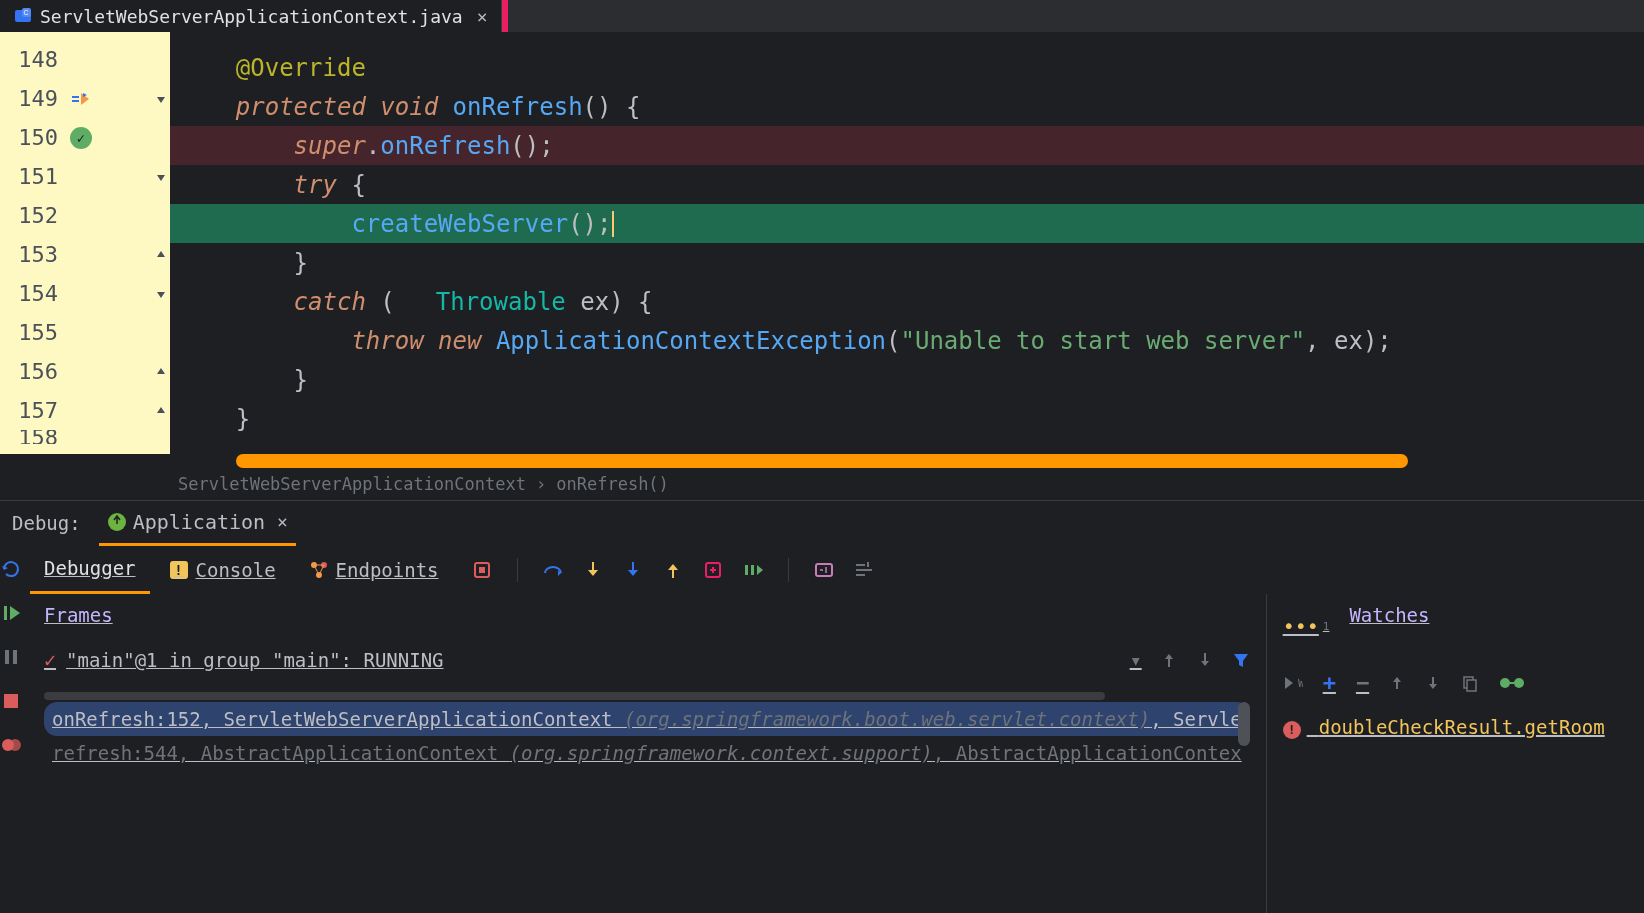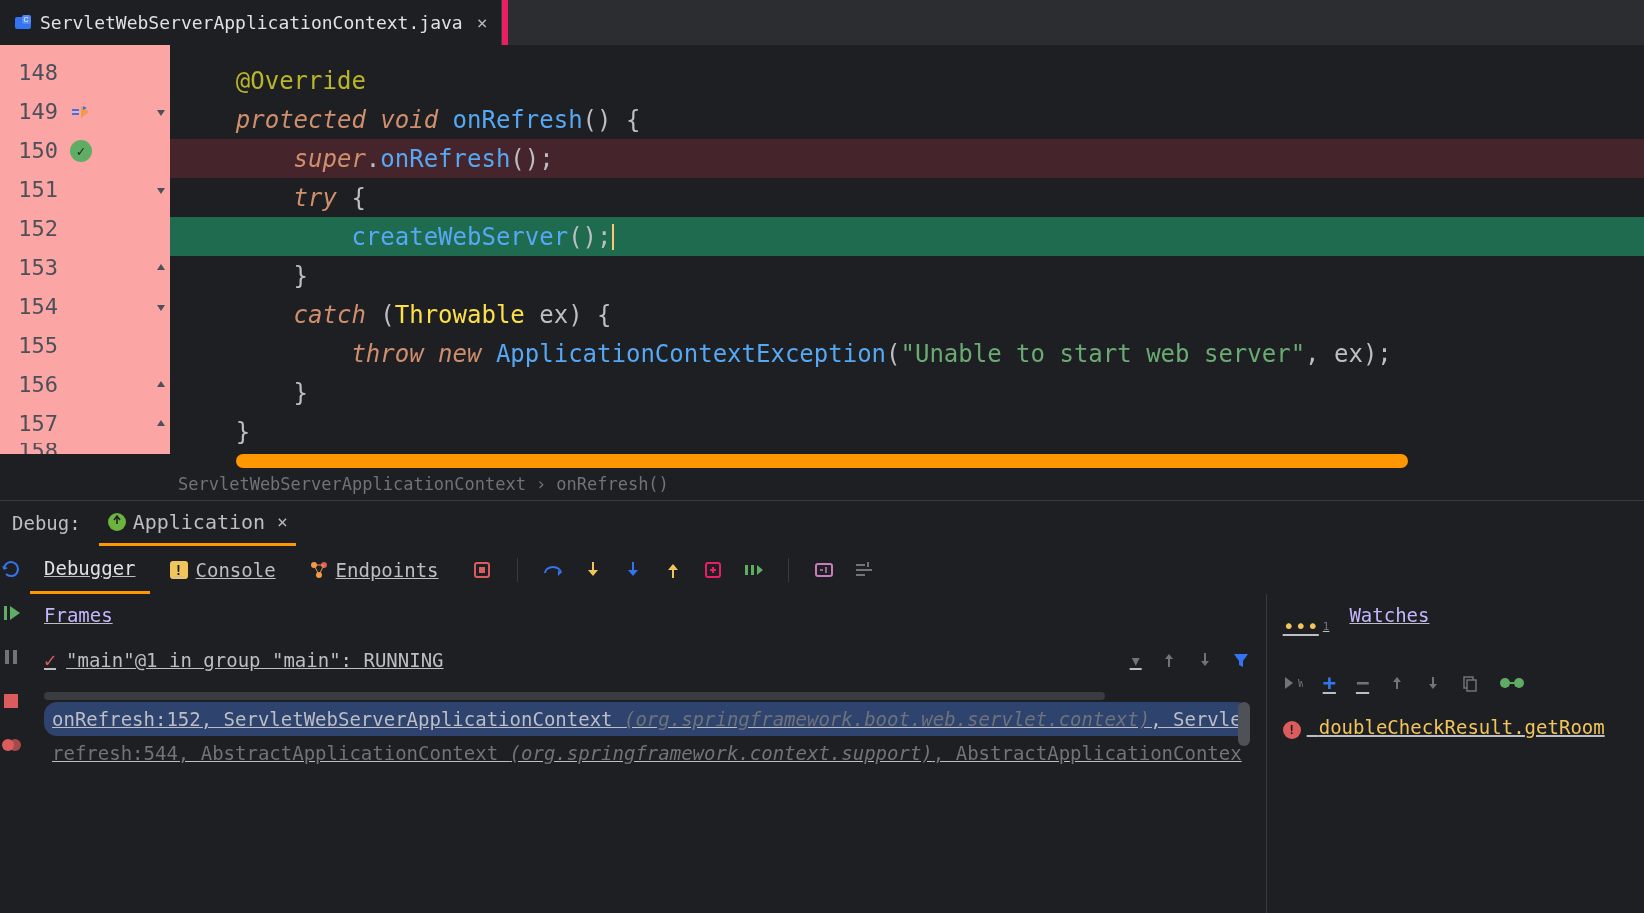--- a/index.html
+++ b/index.html
@@ -12,21 +12,21 @@
   width: 1644px;
   height: 913px;
 }
 .editor-area {
   display: flex;
   flex-direction: column;
   height: 500px;
 }
 .tab-bar {
   display: flex;
-  height: 45px;
+  height: 32px;
   background: #2b2d30;
   align-items: stretch;
 }
 .file-tab {
   display: flex;
   align-items: center;
   padding: 0 14px;
   background: #1e1f22;
   gap: 8px;
   border-right: 1px solid #393b40;
@@ -50,21 +50,21 @@
   background: #e91e63;
 }
 .code-area {
   flex: 1;
   display: flex;
   overflow: hidden;
   position: relative;
 }
 .gutter {
   width: 170px;
-  background: #fca5a5;
+  background: #fef9c3;
   padding-top: 8px;
   flex-shrink: 0;
 }
 .gutter-line {
   height: 39px;
   display: flex;
   align-items: center;
   position: relative;
 }
 .line-number {
@@ -103,21 +103,21 @@
   background: #ffc66d;
   vertical-align: middle;
 }
 .c-annotation { color: #bbb529; }
 .c-keyword { color: #cf8e6d; font-style: italic; }
 .c-method { color: #56a8f5; }
 .c-paren { color: #bcbec4; }
 .c-super { color: #cf8e6d; font-style: italic; }
 .c-throw { color: #cf8e6d; font-style: italic; }
 .c-new { color: #cf8e6d; font-style: italic; }
-.c-class { color: #fde047; }
+.c-class { color: #14b8a6; margin-left: 41px; }
 .c-string { color: #6aab73; }
 .c-param { color: #bcbec4; }
 .fold-handle {
   width: 14px;
   height: 14px;
   display: flex;
   align-items: center;
   justify-content: center;
   color: #4b5059;
   position: absolute;

